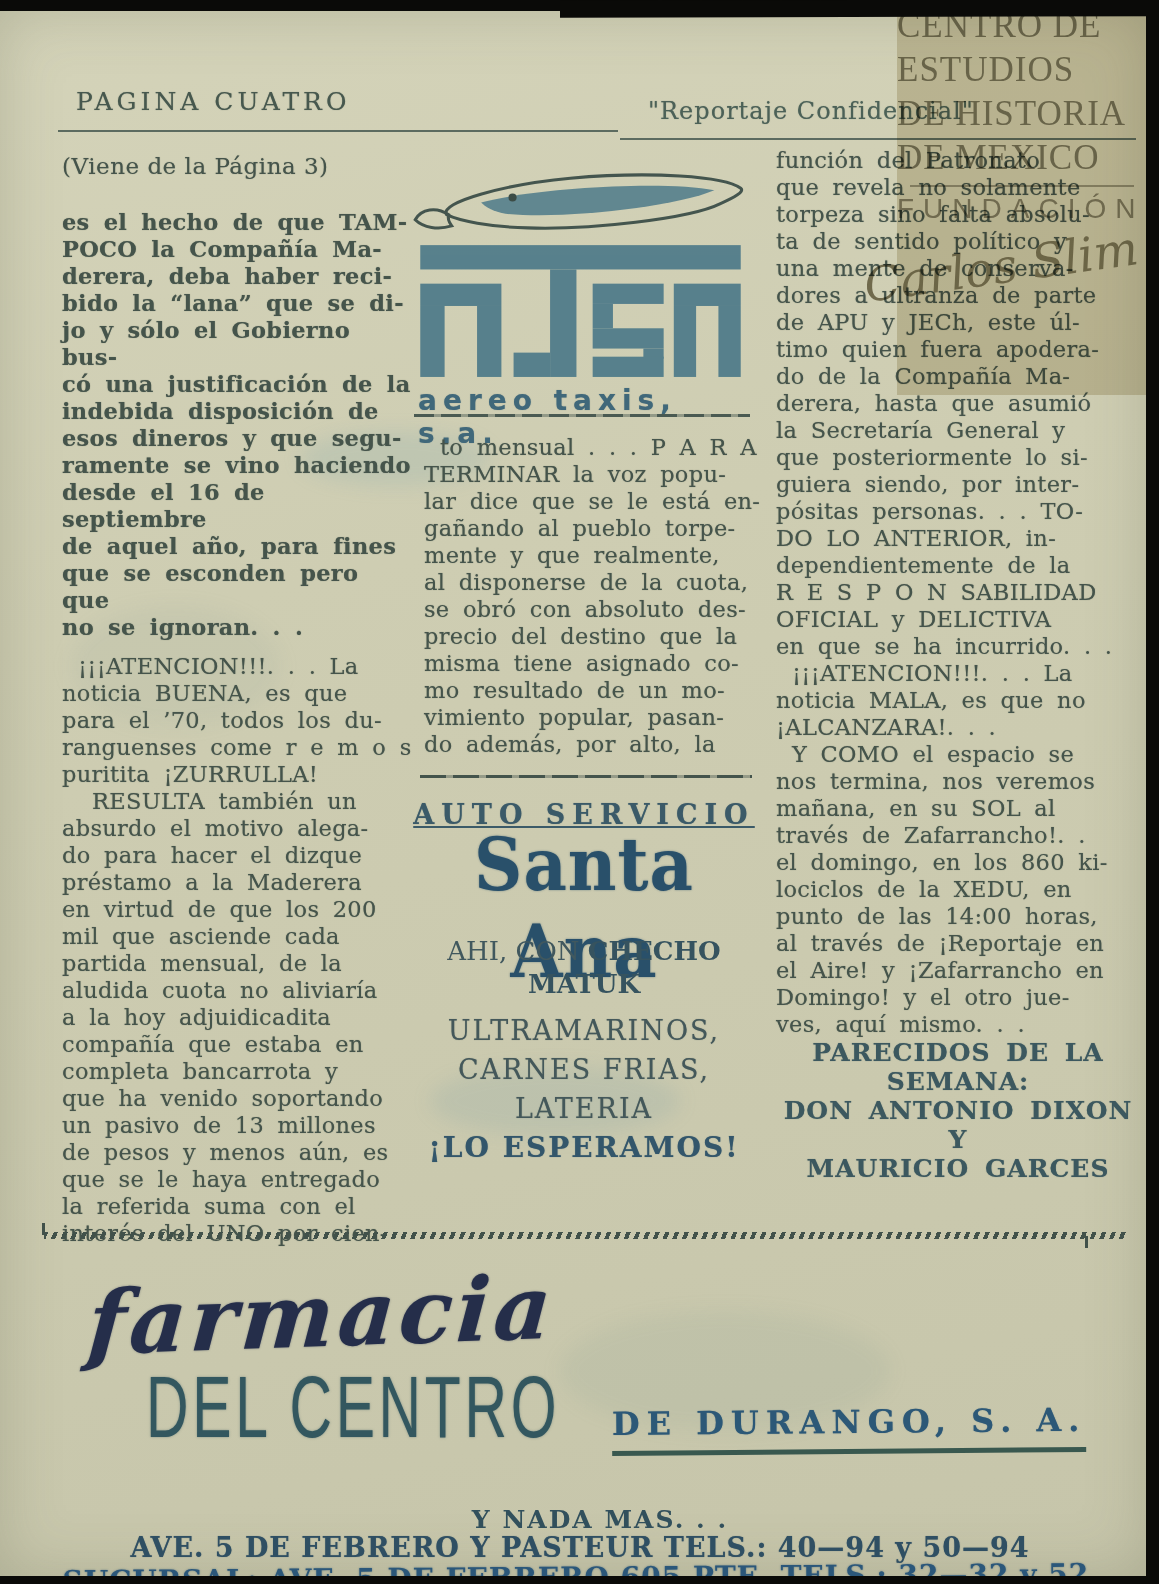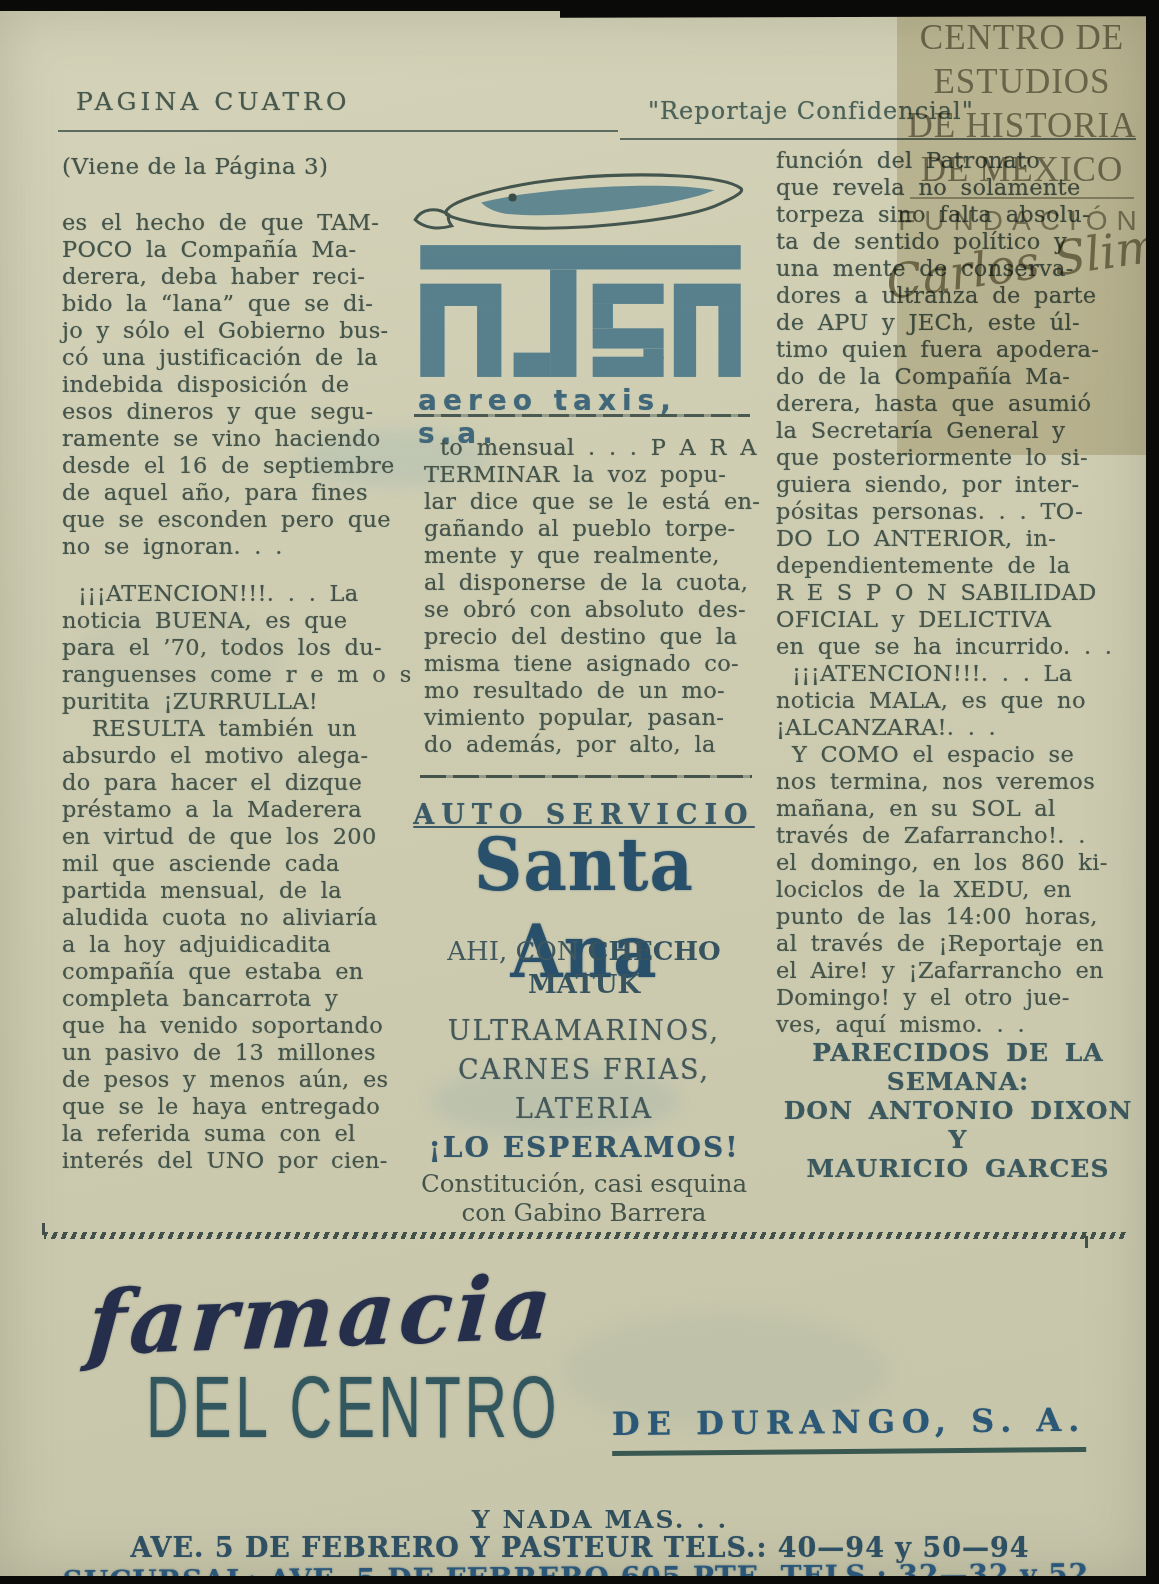--- a/index.html
+++ b/index.html
@@ -25,21 +25,21 @@
 
   
   .body-text { white-space:pre-line; font-size:22.5px; line-height:27px;
         color:#45544b; word-spacing:6px; letter-spacing:.3px;
         text-shadow:0 0 1px rgba(62,76,66,.55); }
   .col { position:absolute; }
   #col-left  { left:62px;  top:142px; width:350px; }
   #col-right { left:776px; top:136px; width:364px; }
   .cont-note { font-size:23px; color:#45544b; margin-bottom:30px; letter-spacing:.5px;
         text-shadow:0 0 1px rgba(62,76,66,.5); }
-  .gap-after { margin-bottom:20px; }
+  .gap-after { margin-bottom:12px;font-weight:bold; }
   .ind1 { text-indent:16px; }
   .ind2 { text-indent:30px; }
   .center-bold { text-align:center; font-weight:bold; color:#3c585f; font-size:25px;
         line-height:29px; letter-spacing:1px; text-shadow:0 0 1px rgba(50,80,85,.6); }
 
   
   #atsa-logo { position:absolute; left:408px; top:153px; width:350px; text-align:left; }
   #atsa-tagline { font-family:"DejaVu Sans", sans-serif; font-weight:bold; font-size:28px;
         letter-spacing:6px; color:#40687a; padding-left:10px; margin-top:0px;
         text-shadow:0 0 1px rgba(60,95,110,.5); }
@@ -82,23 +82,23 @@
   #fa-slogan { position:absolute; left:100px; top:1494px; width:1000px; text-align:center;
         font-size:25px; font-weight:bold; color:#32505c; letter-spacing:2px; }
   #fa-addr1 { position:absolute; left:58px; top:1521px; width:1044px; text-align:center;
         font-size:27px; font-weight:bold; color:#2f4f63; letter-spacing:1px;
         text-shadow:0 0 1px rgba(42,70,88,.6); }
   #fa-addr2 { position:absolute; left:54px; top:1550px; width:1044px; text-align:center;
         font-size:28px; font-weight:bold; color:#2b577a; letter-spacing:1px;
         transform:rotate(-.4deg); text-shadow:0 0 2px rgba(38,78,110,.6); }
 
   
-  #watermark { position:absolute; right:12px; top:0; width:250px; height:455px; z-index:5;
+  #watermark { position:absolute; right:12px; top:0; width:250px; height:395px; z-index:5;
         background:rgba(196,184,150,.5); pointer-events:none; mix-blend-mode:multiply;
-        text-align:center; padding-top:16px; }
+        text-align:left; padding-top:4px; }
   .wm-line { font-family:"Liberation Serif", serif; font-size:35px; line-height:44px;
         color:rgba(104,99,78,.8); letter-spacing:1px; }
   .wm-rule { width:224px; height:2px; background:rgba(104,99,78,.55); margin:5px auto 6px auto; }
   #wm-foundation { font-family:"Liberation Sans", sans-serif; font-size:28px; letter-spacing:9px;
         color:rgba(108,102,80,.75); }
   #wm-signature { position:absolute; left:-34px; top:236px; width:320px; font-style:italic;
         font-size:47px; color:rgba(116,108,82,.85); transform:rotate(-8deg);
         font-family:"DejaVu Serif", serif; white-space:nowrap; }
 
   
@@ -207,22 +207,20 @@
   <div class="santa" id="ad-name">Santa Ana</div>
   <div class="santa" id="ad-with">
     <span>AHI, CON</span>
     <b>CHECHO</b><br>
     <b>MATUK</b>
   </div>
   <div class="santa" id="ad-products">ULTRAMARINOS,
 CARNES FRIAS,
 LATERIA</div>
   <div class="santa" id="ad-cta">¡LO ESPERAMOS!</div>
-  <div class="santa" id="ad-address">Constitución, casi esquina
-con Gabino Barrera</div>
 
   <div class="col" id="col-right">
     <p class="body-text">función del Patronato
 que revela no solamente
 torpeza sino falta absolu-
 ta de sentido político y
 una mente de conserva-
 dores a ultranza de parte
 de APU y JECh, este úl-
 timo quien fuera apodera-

